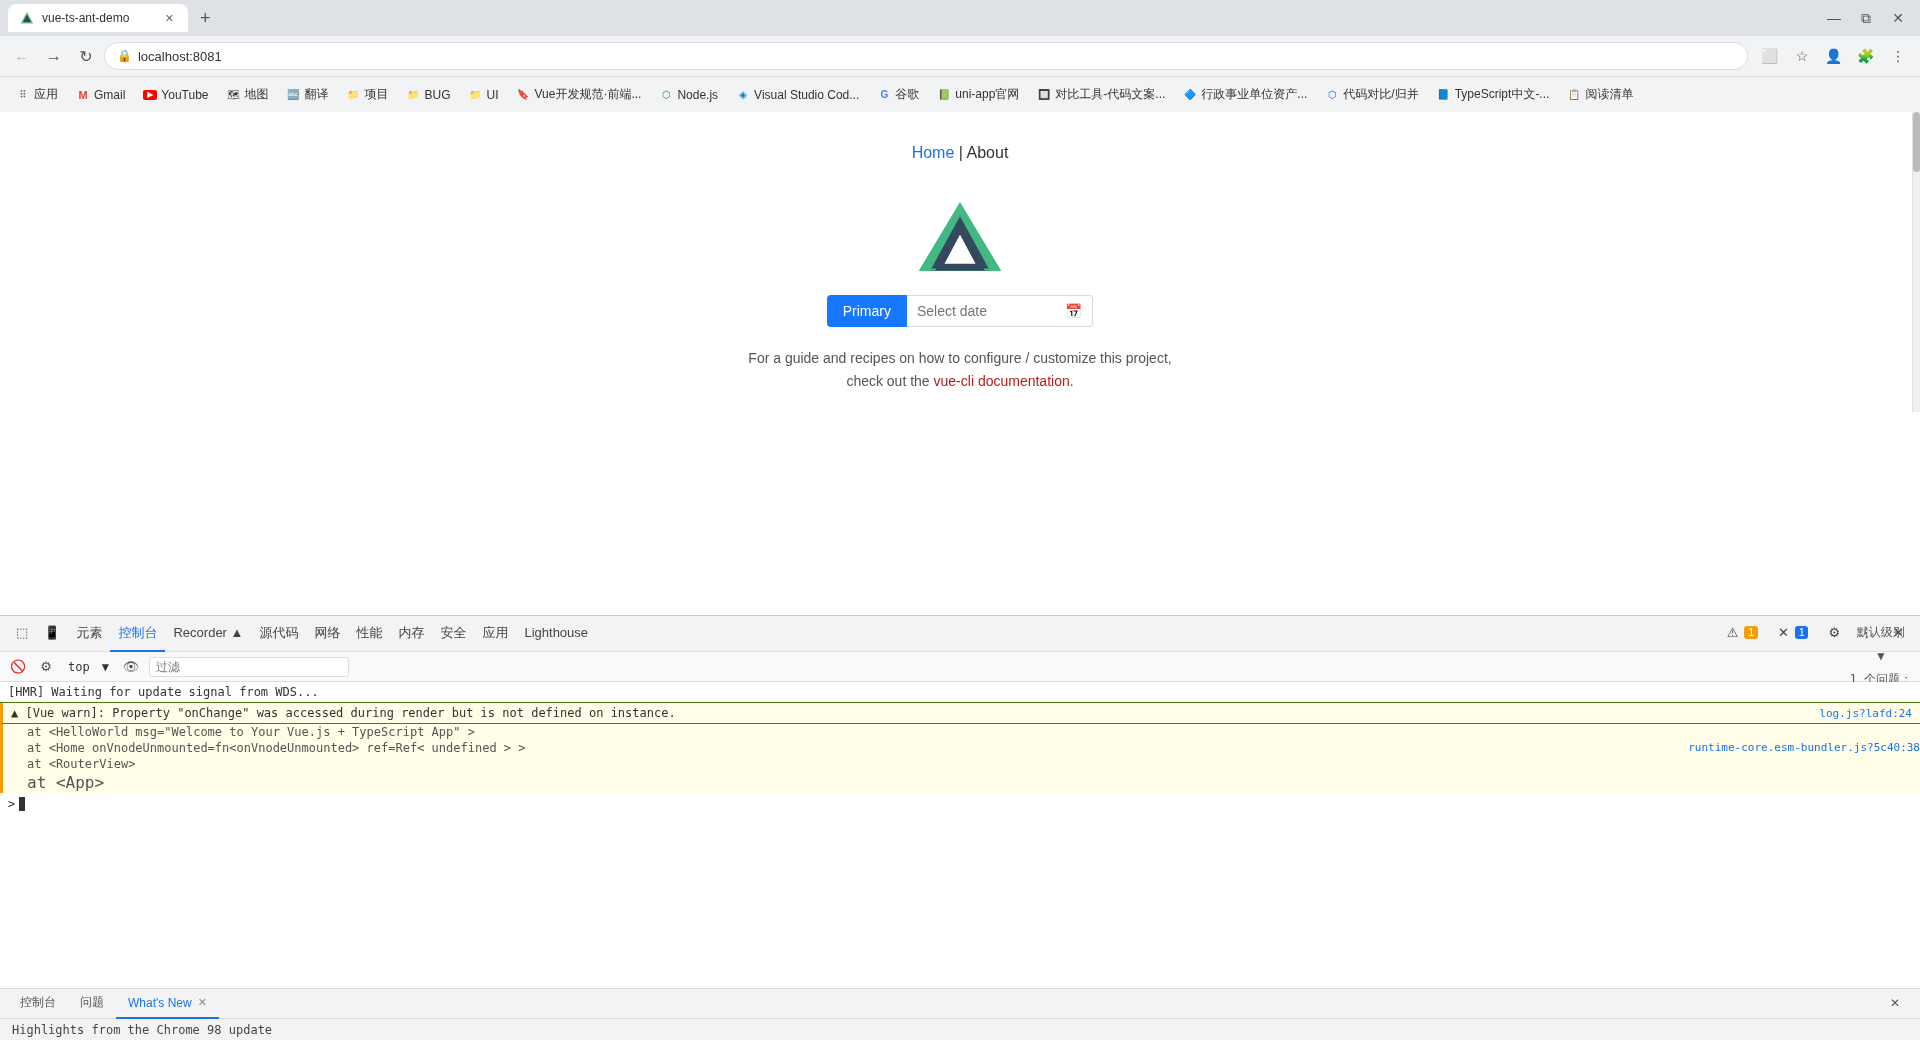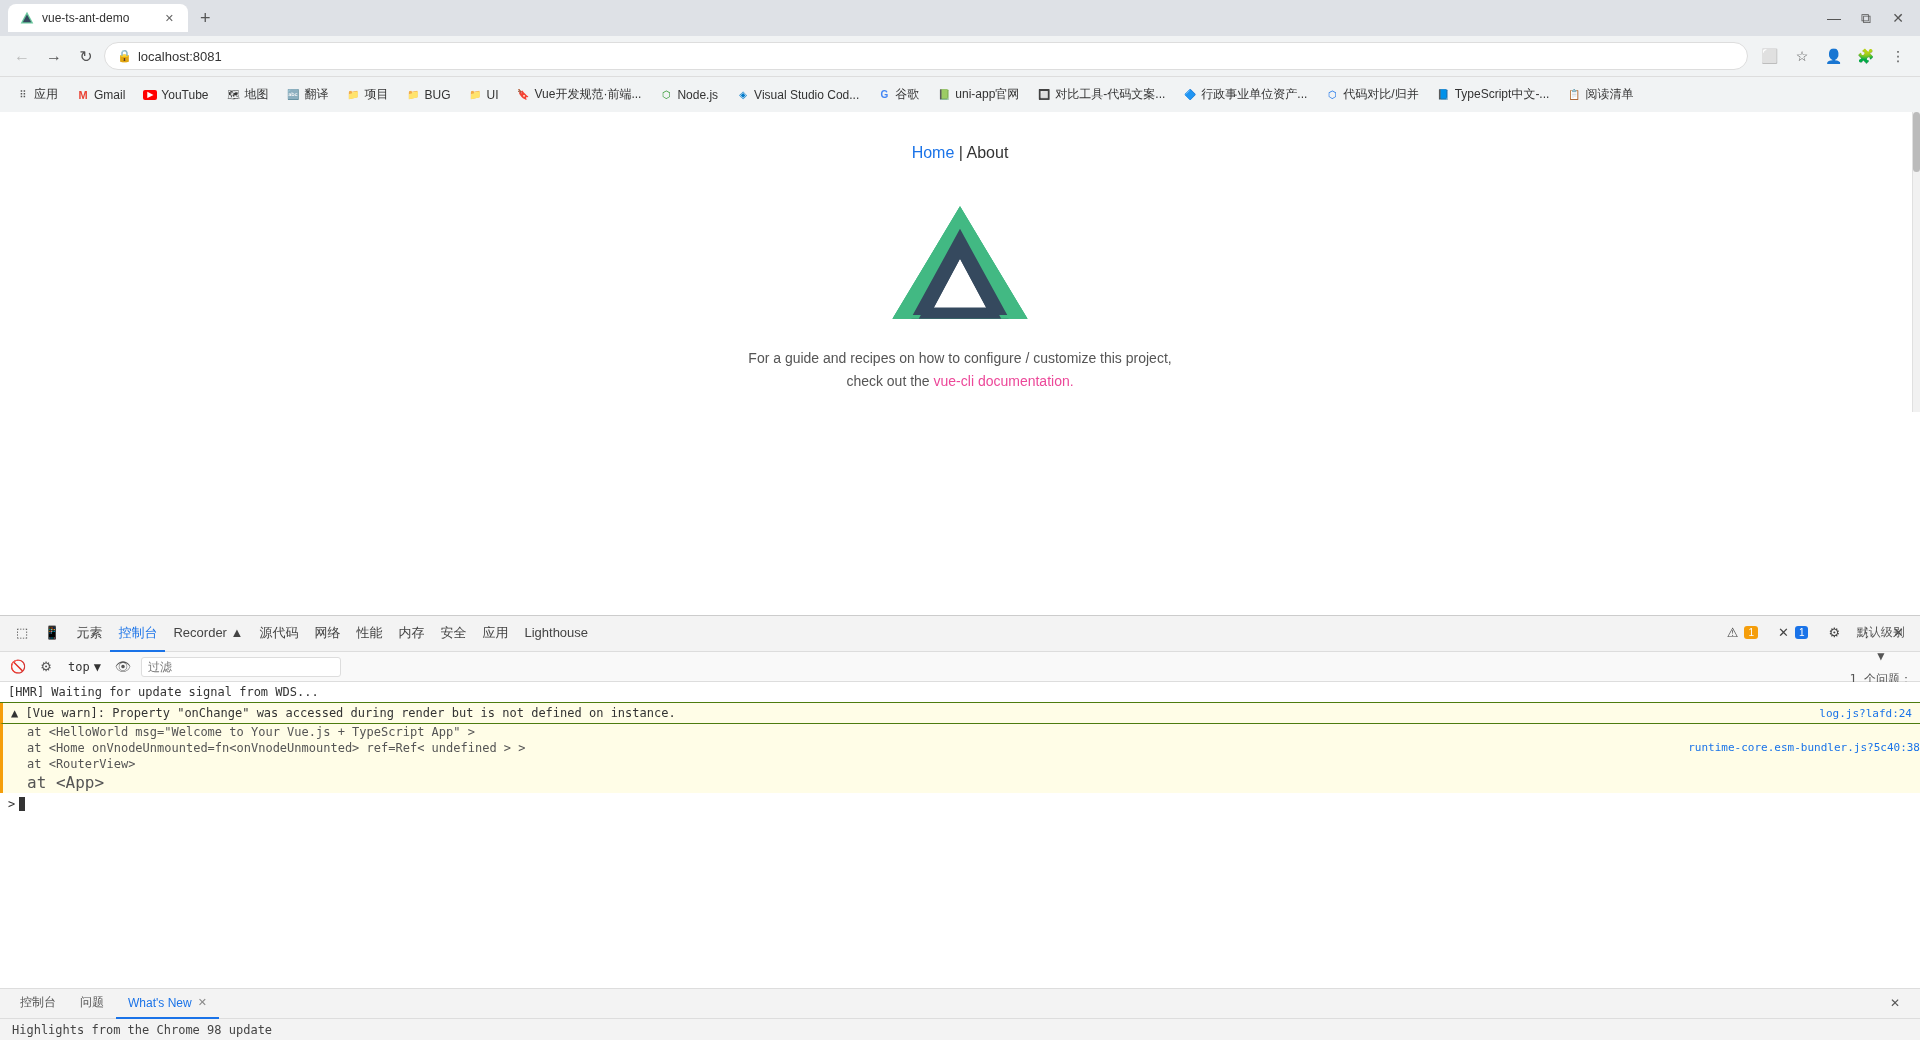--- a/index.html
+++ b/index.html
@@ -90,21 +90,21 @@
       padding: 0 10px; gap: 8px; background: #fff;
     }
     .date-picker input {
       border: none; outline: none; font-size: 14px; color: #bbb; width: 140px;
     }
     .date-picker-icon { color: #aaa; font-size: 14px; }
 
     
     .welcome-title { font-size: 26px; font-weight: 400; color: #2c3e50; margin-bottom: 16px; }
     .welcome-sub { font-size: 14px; color: #555; text-align: center; line-height: 1.6; }
-    .welcome-sub a { color: #ec4899; text-decoration: none; }
+    .welcome-sub a { color: #b91c1c; text-decoration: none; }
 
     
     .devtools {
       position: absolute; bottom: 0; left: 0; right: 0;
       height: 425px; background: #fff; border-top: 1px solid #ccc;
       display: flex; flex-direction: column;
       font-family: 'Consolas', 'Monaco', monospace;
     }
 
     .devtools-toolbar {
@@ -131,21 +131,21 @@
       display: flex; align-items: center; height: 30px;
       border-bottom: 1px solid #ddd; padding: 0 8px; gap: 8px;
       background: #f9f9f9;
     }
     .console-icon-btn {
       width: 20px; height: 20px; display: flex; align-items: center; justify-content: center;
       cursor: pointer; font-size: 13px; color: #555; border: none; background: transparent;
       border-radius: 3px;
     }
     .context-select {
-      display: flex; align-items: center; gap: 4px; font-size: 12px; color: #333;
+      display: flex; align-items: center; gap: 12px; font-size: 12px; color: #333;
       cursor: pointer; padding: 2px 4px; border-radius: 3px;
     }
     .filter-box {
       flex: 0 0 200px; height: 20px; border: 1px solid #ddd; border-radius: 3px;
       padding: 0 6px; font-size: 12px; outline: none;
     }
     .console-right { margin-left: auto; display: flex; align-items: center; gap: 8px; font-size: 12px; color: #555; flex-direction: column; }
 
     
     .console-output {
@@ -345,20 +345,27 @@
 
     <polygon points="100,80 135,145 65,145" fill="#fff"></polygon>
 
     <polygon points="100,40 165,160 35,160" fill="none"></polygon>
 
     <polygon points="100,10 190,160 155,160 100,60 45,160 10,160" fill="#42b983"></polygon>
 
     <polygon points="100,40 163,155 140,155 100,80 60,155 37,155" fill="#35495e"></polygon>
   </svg>
 
+  <div class="controls-row">
+    <button class="btn-primary">Primary</button>
+    <div class="date-picker">
+      <input type="text" placeholder="Select date" style="">
+      <span class="date-picker-icon">📅</span>
+    </div>
+  </div>
 
 
   <p class="welcome-sub">
     <span>For a guide and recipes on how to configure / customize this project,</span><br>
     <span>check out the </span>
     <a href="#">vue-cli documentation.</a>
   </p>
 
   <div class="page-scrollbar">
     <div class="page-scrollbar-thumb"></div>

